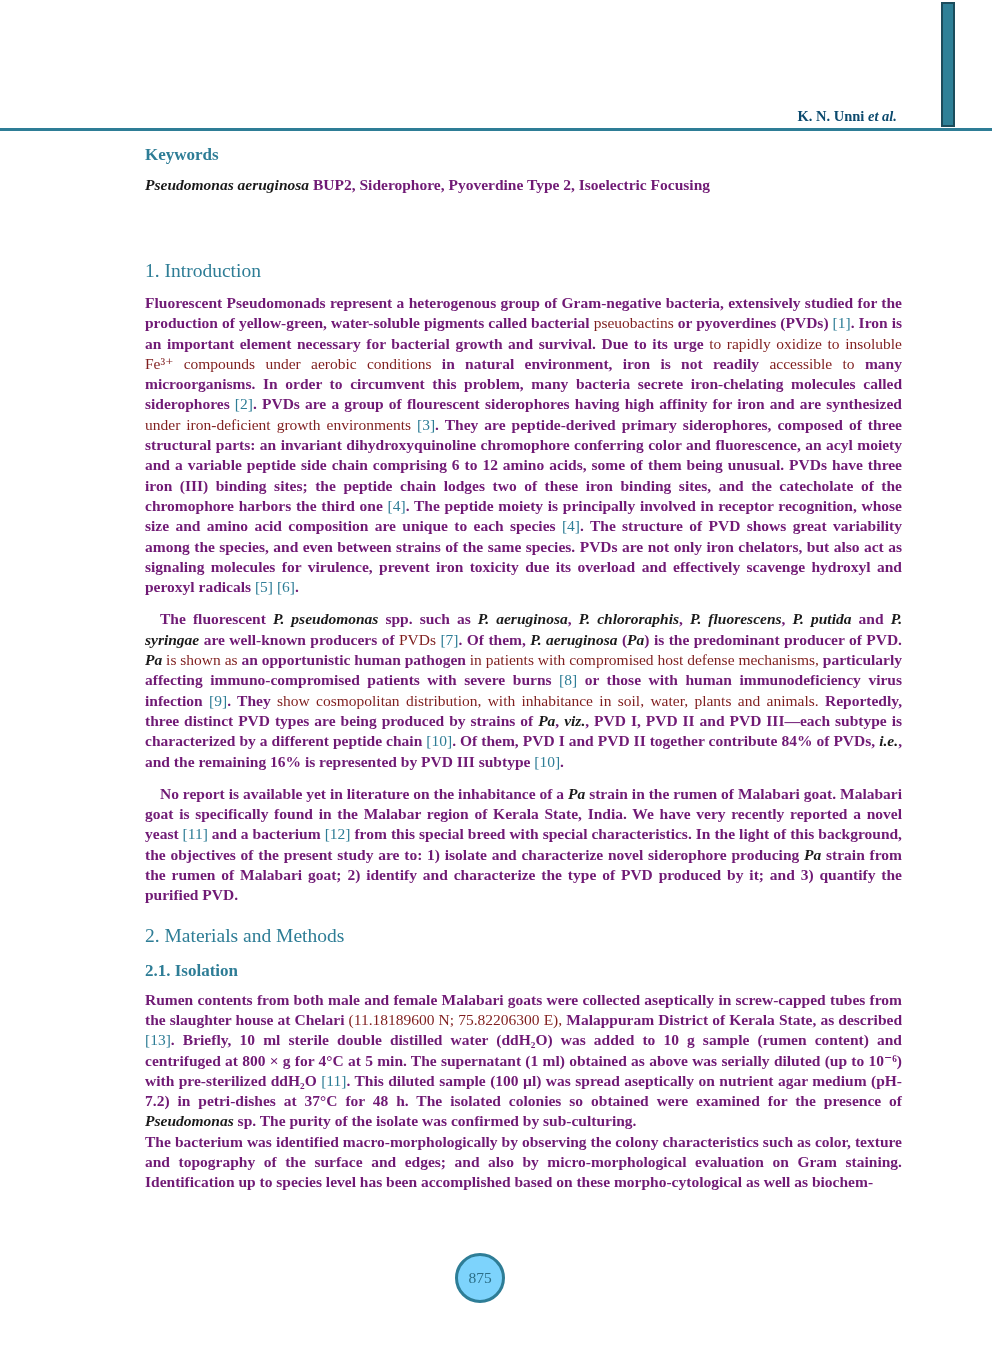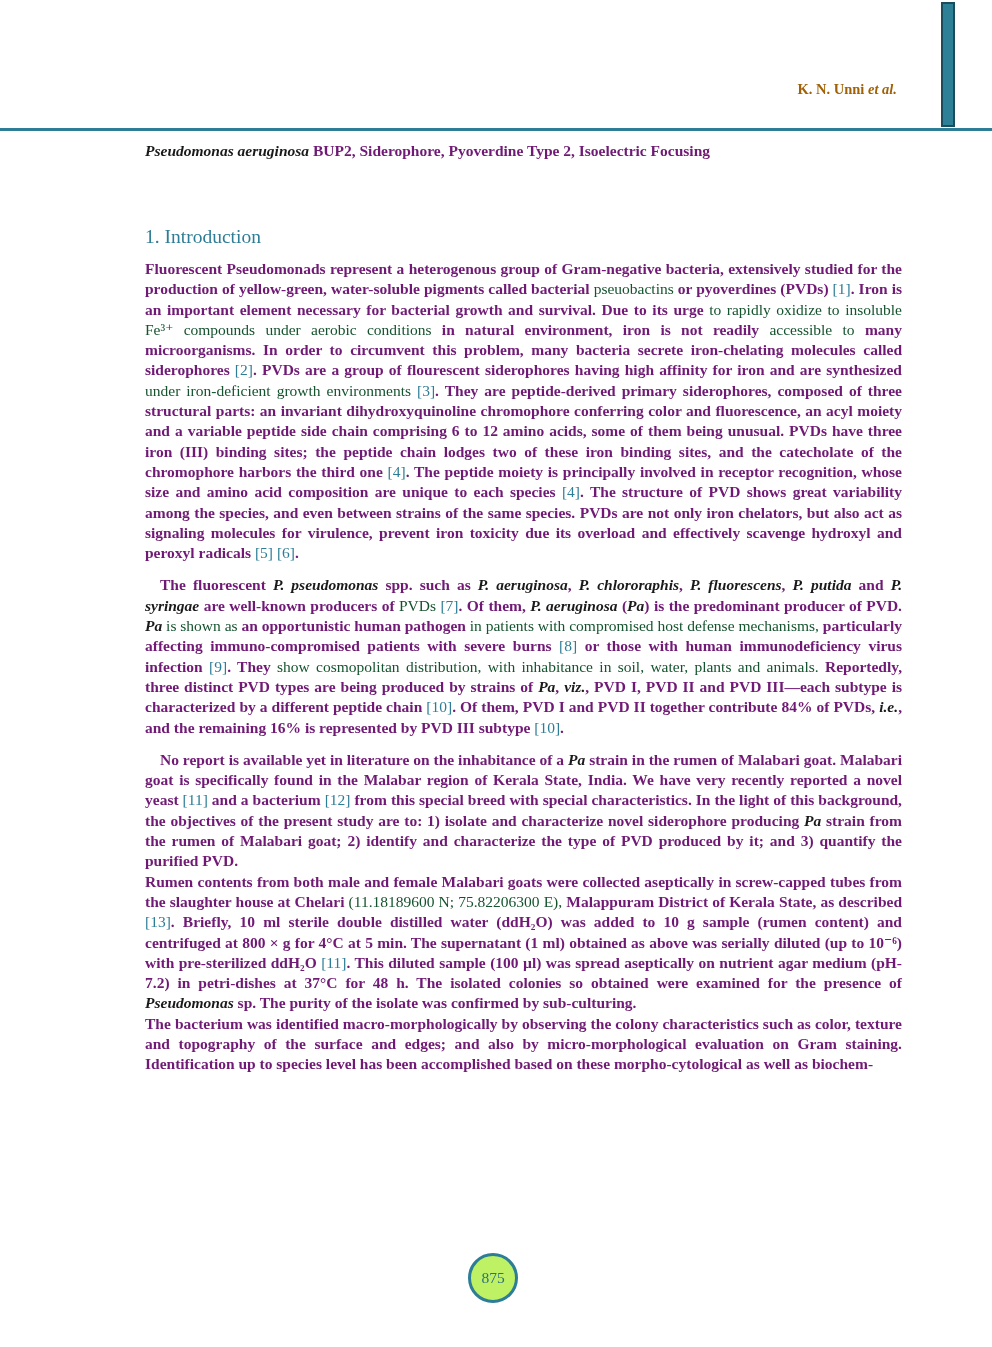--- a/index.html
+++ b/index.html
@@ -6,22 +6,22 @@
   body{
     width:992px;height:1347px;position:relative;overflow:hidden;
     font-family:"Liberation Serif","DejaVu Serif",serif;
     -webkit-font-smoothing:antialiased;
   }
   .accent-bar{
     position:absolute;left:941px;top:2px;width:14px;height:125px;
     background:#2e8097;border:2px solid #1b4c5c;box-sizing:border-box;
   }
   .header-author{
-    position:absolute;top:81px;right:95px;
-    color:#a16207;font-weight:bold;font-size:14.5px;white-space:nowrap;
+    position:absolute;top:108px;right:95px;
+    color:#0c4a6e;font-weight:bold;font-size:14.5px;white-space:nowrap;
   }
   .header-author .etal{font-style:italic;}
   .header-rule{
     position:absolute;left:0;top:128px;width:992px;height:3px;
     background:#2e7d96;border:none;margin:0;padding:0;
   }
   .content{
     position:absolute;left:145px;top:141px;width:757px;
   }
   .kw-heading{
@@ -40,50 +40,55 @@
     margin:12px 0 9px 0;
   }
   [data-name="document-sections"] section:first-child .h1{margin-top:64px;}
   p.body-par{
     font-size:15.5px;line-height:20.3px;margin:0;text-align:justify;
     color:#1a1a1a;
   }
   p.body-par.indent{text-indent:15px;margin-top:12px;}
   .run-b{font-weight:bold;color:#701a75;}
   .run-bi{font-weight:bold;font-style:italic;color:#1a1a1a;}
-  .run-l{font-weight:normal;color:#14532d;}
+  .run-l{font-weight:normal;color:#7f1d1d;}
   .run-c{font-weight:normal;color:#2e7d96;cursor:pointer;}
   .page-badge{
-    position:absolute;left:468px;top:1253px;width:50px;height:50px;
-    border-radius:50%;background:#bef264;border:3px solid #2e7d96;
+    position:absolute;left:455px;top:1253px;width:50px;height:50px;
+    border-radius:50%;background:#7dd3fc;border:3px solid #2e7d96;
     box-sizing:border-box;display:flex;align-items:center;justify-content:center;
     color:#2c6f88;font-size:15.5px;
   }
 </style>
 </head>
 <body>
 
 <div class="accent-bar" data-name="accent-bar"></div>
 
 <div class="header-author" data-name="header-author">
   <span data-name="header-author-name">K. N. Unni </span><span class="etal" data-name="header-author-etal">et al.</span>
 </div>
 
 <div class="header-rule" data-name="header-rule"></div>
 
 <div class="content" data-name="document-content">
+  <h2 class="kw-heading" data-name="keywords-heading">Keywords</h2>
   <p class="kw-line" data-name="keywords-text"><span class="run-bi" data-name="text-run">Pseudomonas aeruginosa</span><span class="run-b" data-name="text-run"> BUP2, Siderophore, Pyoverdine Type 2, Isoelectric Focusing</span></p>
   <div data-name="document-sections">
       <section data-name="section">
         <h2 class="h1" data-name="section-heading">1. Introduction</h2>
         <p class="body-par" data-name="paragraph"><span class="run-b" data-name="text-run">Fluorescent Pseudomonads represent a heterogenous group of Gram-negative bacteria, extensively studied for the production of yellow-green, water-soluble pigments called bacterial </span><span class="run-l" data-name="text-run">pseuobactins </span><span class="run-b" data-name="text-run">or pyoverdines (PVDs) </span><span class="run-c" data-name="citation-link">[1]</span><span class="run-b" data-name="text-run">. Iron is an important element necessary for bacterial growth and survival. Due to its urge </span><span class="run-l" data-name="text-run">to rapidly oxidize to insoluble Fe³⁺ compounds under aerobic conditions </span><span class="run-b" data-name="text-run">in natural environment, iron is not readily </span><span class="run-l" data-name="text-run">accessible to </span><span class="run-b" data-name="text-run">many microorganisms. In order to circumvent this problem, many bacteria secrete iron-chelating molecules called siderophores </span><span class="run-c" data-name="citation-link">[2]</span><span class="run-b" data-name="text-run">. PVDs are a group of flourescent siderophores having high affinity for iron and are synthesized </span><span class="run-l" data-name="text-run">under iron-deficient growth environments </span><span class="run-c" data-name="citation-link">[3]</span><span class="run-b" data-name="text-run">. They are peptide-derived primary siderophores, composed of three structural parts: an invariant dihydroxyquinoline chromophore conferring color and fluorescence, an acyl moiety and a variable peptide side chain comprising 6 to 12 amino acids, some of them being unusual. PVDs have three iron (III) binding sites; the peptide chain lodges two of these iron binding sites, and the catecholate of the chromophore harbors the third one </span><span class="run-c" data-name="citation-link">[4]</span><span class="run-b" data-name="text-run">. The peptide moiety is principally involved in receptor recognition, whose size and amino acid composition are unique to each species </span><span class="run-c" data-name="citation-link">[4]</span><span class="run-b" data-name="text-run">. The structure of PVD shows great variability among the species, and even between strains of the same species. PVDs are not only iron chelators, but also act as signaling molecules for virulence, prevent iron toxicity due its overload and effectively scavenge hydroxyl and peroxyl radicals </span><span class="run-c" data-name="citation-link">[5]</span><span class="run-b" data-name="text-run"> </span><span class="run-c" data-name="citation-link">[6]</span><span class="run-b" data-name="text-run">.</span></p>
         <p class="body-par indent" data-name="paragraph"><span class="run-b" data-name="text-run">The fluorescent </span><span class="run-bi" data-name="text-run">P. pseudomonas </span><span class="run-b" data-name="text-run">spp. such as </span><span class="run-bi" data-name="text-run">P. aeruginosa</span><span class="run-b" data-name="text-run">, </span><span class="run-bi" data-name="text-run">P. chlororaphis</span><span class="run-b" data-name="text-run">, </span><span class="run-bi" data-name="text-run">P. fluorescens</span><span class="run-b" data-name="text-run">, </span><span class="run-bi" data-name="text-run">P. putida </span><span class="run-b" data-name="text-run">and </span><span class="run-bi" data-name="text-run">P. syringae </span><span class="run-b" data-name="text-run">are well-known producers of </span><span class="run-l" data-name="text-run">PVDs </span><span class="run-c" data-name="citation-link">[7]</span><span class="run-b" data-name="text-run">. Of them, </span><span class="run-bi" data-name="text-run">P. aeruginosa </span><span class="run-b" data-name="text-run">(</span><span class="run-bi" data-name="text-run">Pa</span><span class="run-b" data-name="text-run">) is the predominant producer of PVD. </span><span class="run-bi" data-name="text-run">Pa </span><span class="run-l" data-name="text-run">is shown as </span><span class="run-b" data-name="text-run">an opportunistic human pathogen </span><span class="run-l" data-name="text-run">in patients with compromised host defense mechanisms, </span><span class="run-b" data-name="text-run">particularly affecting immuno-compromised patients with severe burns </span><span class="run-c" data-name="citation-link">[8]</span><span class="run-b" data-name="text-run"> or those with human immunodeficiency virus infection </span><span class="run-c" data-name="citation-link">[9]</span><span class="run-b" data-name="text-run">. They </span><span class="run-l" data-name="text-run">show cosmopolitan distribution, with inhabitance in soil, water, plants and animals. </span><span class="run-b" data-name="text-run">Reportedly, three distinct PVD types are being produced by strains of </span><span class="run-bi" data-name="text-run">Pa</span><span class="run-b" data-name="text-run">, </span><span class="run-bi" data-name="text-run">viz.</span><span class="run-b" data-name="text-run">, PVD I, PVD II and PVD III—each subtype is characterized by a different peptide chain </span><span class="run-c" data-name="citation-link">[10]</span><span class="run-b" data-name="text-run">. Of them, PVD I and PVD II together contribute 84% of PVDs, </span><span class="run-bi" data-name="text-run">i.e.</span><span class="run-b" data-name="text-run">, and the remaining 16% is represented by PVD III subtype </span><span class="run-c" data-name="citation-link">[10]</span><span class="run-b" data-name="text-run">.</span></p>
         <p class="body-par indent" data-name="paragraph"><span class="run-b" data-name="text-run">No report is available yet in literature on the inhabitance of a </span><span class="run-bi" data-name="text-run">Pa </span><span class="run-b" data-name="text-run">strain in the rumen of Malabari goat. Malabari goat is specifically found in the Malabar region of Kerala State, India. We have very recently reported a novel yeast </span><span class="run-c" data-name="citation-link">[11]</span><span class="run-b" data-name="text-run"> and a bacterium </span><span class="run-c" data-name="citation-link">[12]</span><span class="run-b" data-name="text-run"> from this special breed with special characteristics. In the light of this background, the objectives of the present study are to: 1) isolate and characterize novel siderophore producing </span><span class="run-bi" data-name="text-run">Pa </span><span class="run-b" data-name="text-run">strain from the rumen of Malabari goat; 2) identify and characterize the type of PVD produced by it; and 3) quantify the purified PVD.</span></p>
       </section>
       <section data-name="section">
+        <h2 class="h1" data-name="section-heading">2. Materials and Methods</h2>
+      </section>
+      <section data-name="section">
+        <h2 class="h2" data-name="section-heading">2.1. Isolation</h2>
         <p class="body-par" data-name="paragraph"><span class="run-b" data-name="text-run">Rumen contents from both male and female Malabari goats were collected aseptically in screw-capped tubes from the slaughter house at Chelari </span><span class="run-l" data-name="text-run">(11.18189600 N; 75.82206300 E), </span><span class="run-b" data-name="text-run">Malappuram District of Kerala State, as described </span><span class="run-c" data-name="citation-link">[13]</span><span class="run-b" data-name="text-run">. Briefly, 10 ml sterile double distilled water (ddH₂O) was added to 10 g sample (rumen content) and centrifuged at 800 × g for 4°C at 5 min. The supernatant (1 ml) obtained as above was serially diluted (up to 10⁻⁶) with pre-sterilized ddH₂O </span><span class="run-c" data-name="citation-link">[11]</span><span class="run-b" data-name="text-run">. This diluted sample (100 µl) was spread aseptically on nutrient agar medium (pH-7.2) in petri-dishes at 37°C for 48 h. The isolated colonies so obtained were examined for the presence of </span><span class="run-bi" data-name="text-run">Pseudomonas </span><span class="run-b" data-name="text-run">sp. The purity of the isolate was confirmed by sub-culturing.</span></p>
       </section>
       <section data-name="section">
         <p class="body-par" data-name="paragraph"><span class="run-b" data-name="text-run">The bacterium was identified macro-morphologically by observing the colony characteristics such as color, texture and topography of the surface and edges; and also by micro-morphological evaluation on Gram staining. Identification up to species level has been accomplished based on these morpho-cytological as well as biochem-</span></p>
       </section>
     </div>
 </div>
 
 <div class="page-badge" data-name="page-number-badge">
   <span data-name="page-number">875</span>

